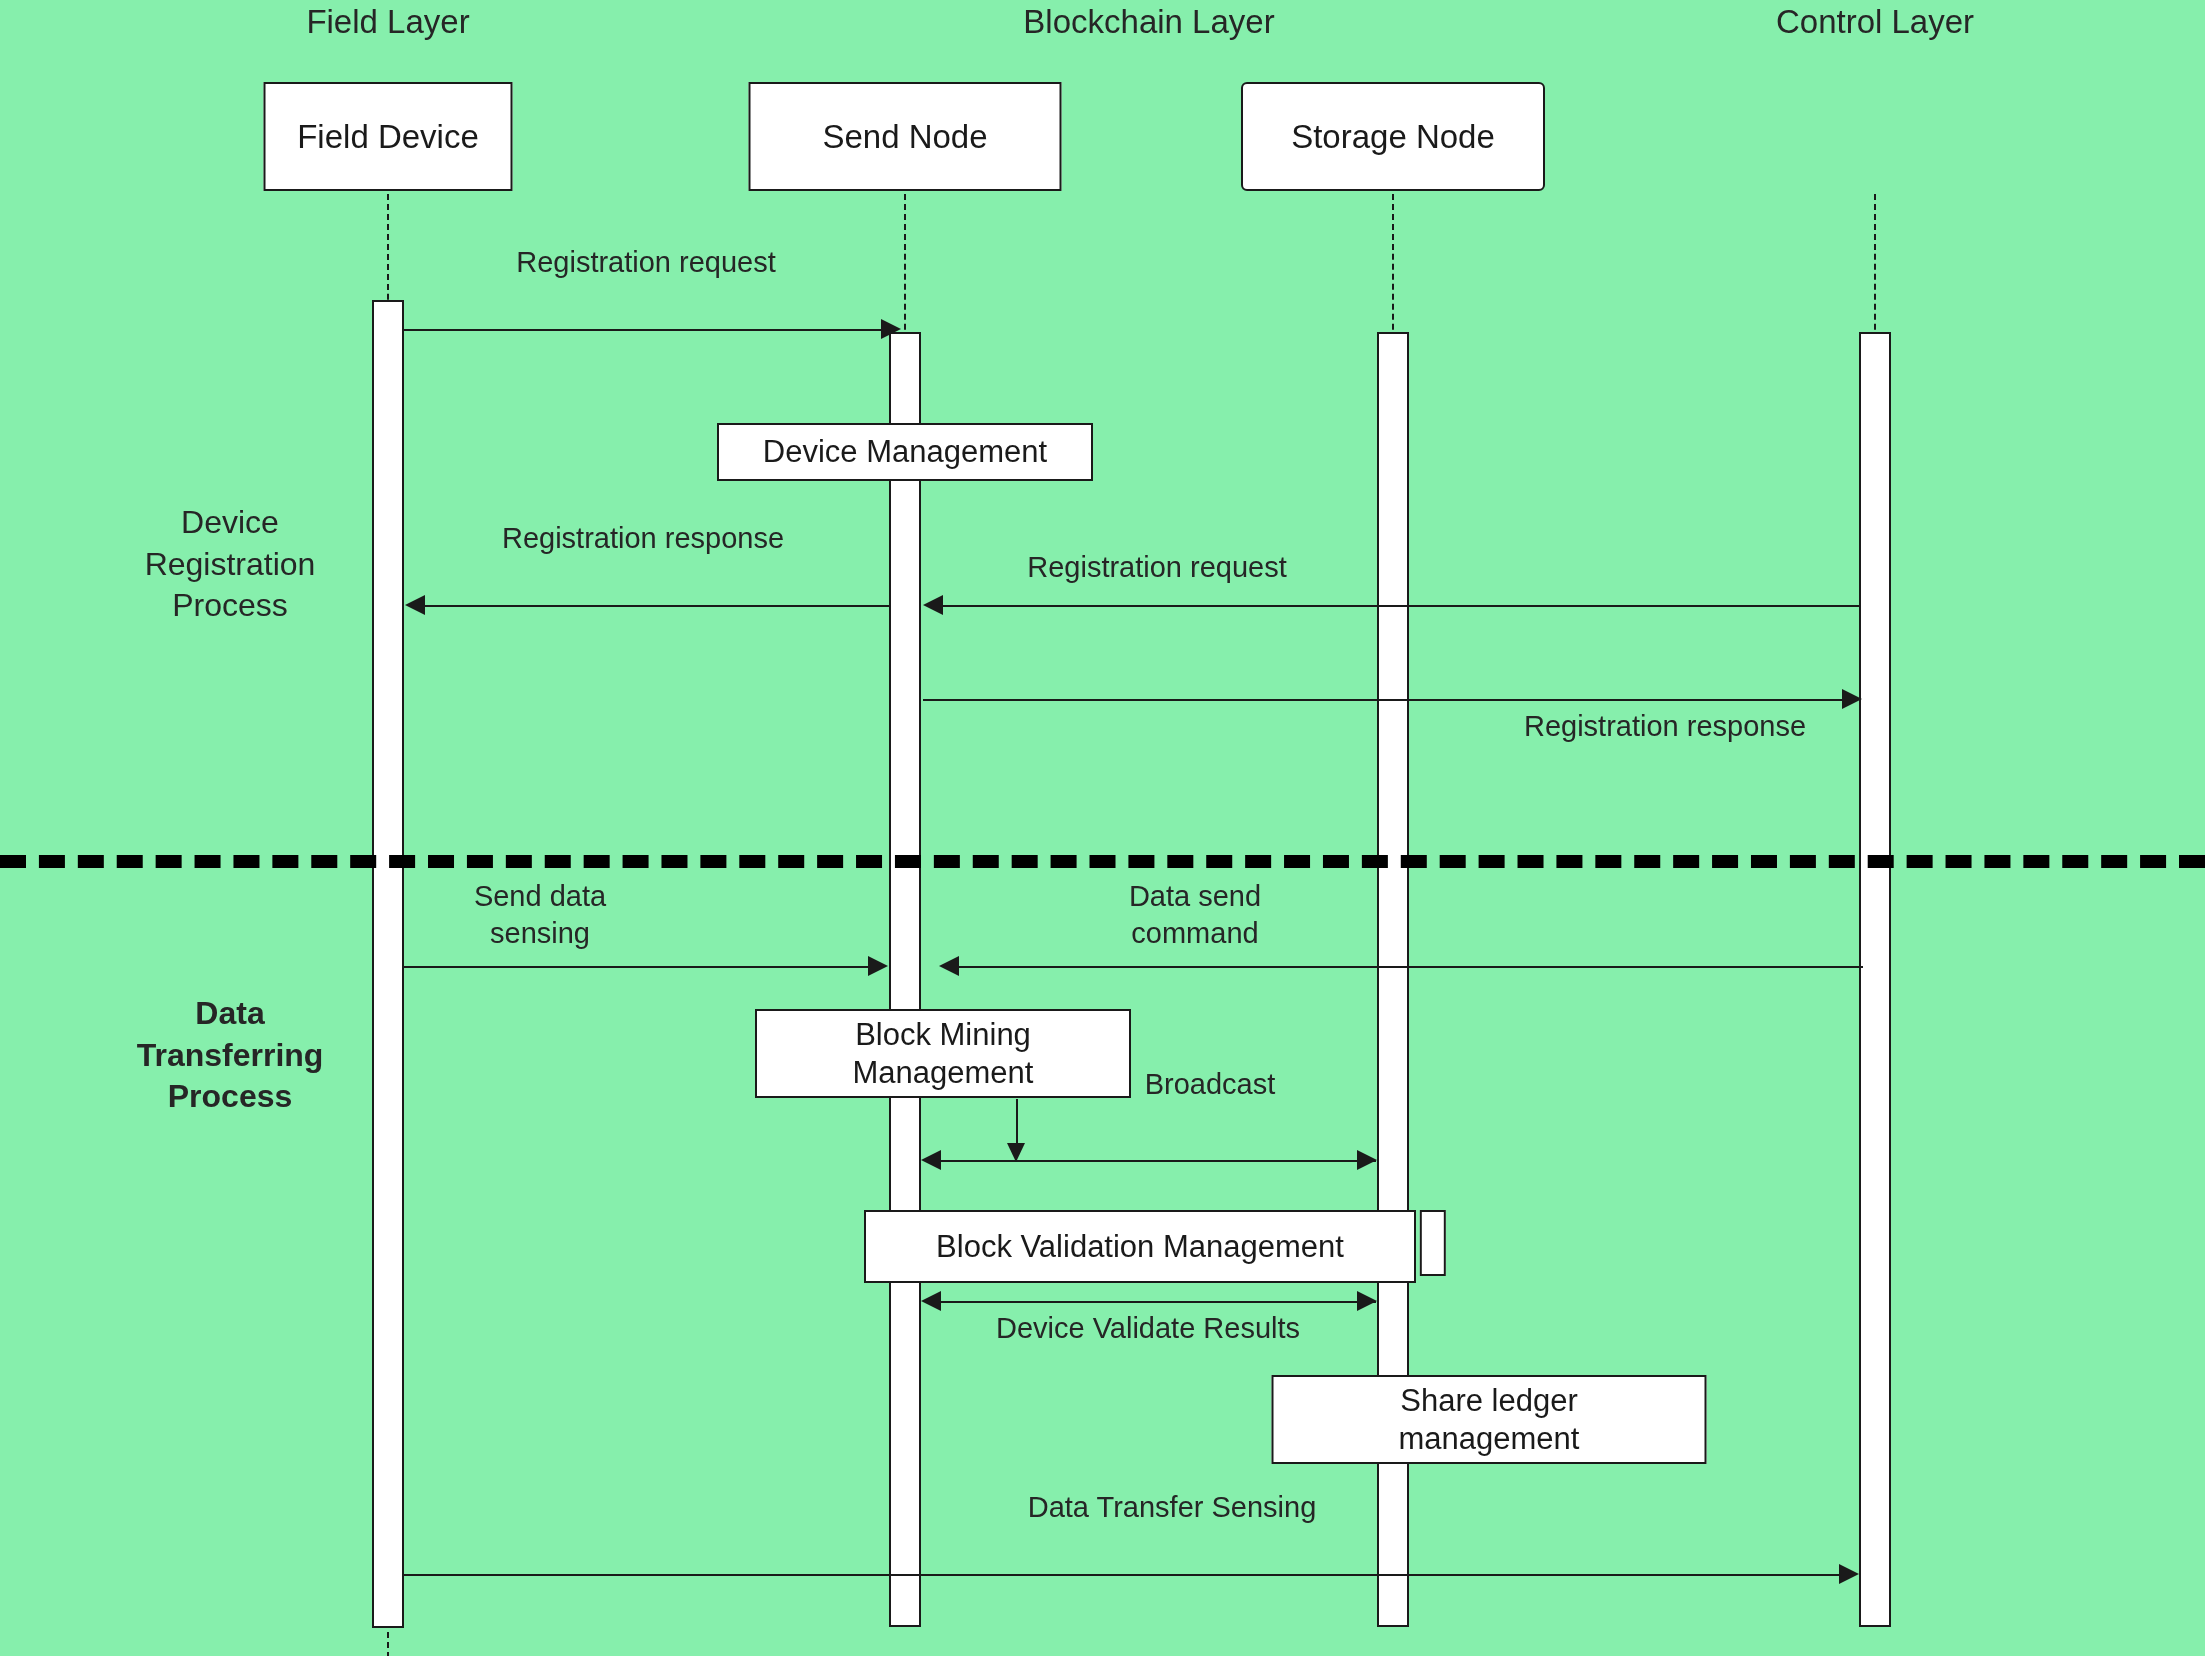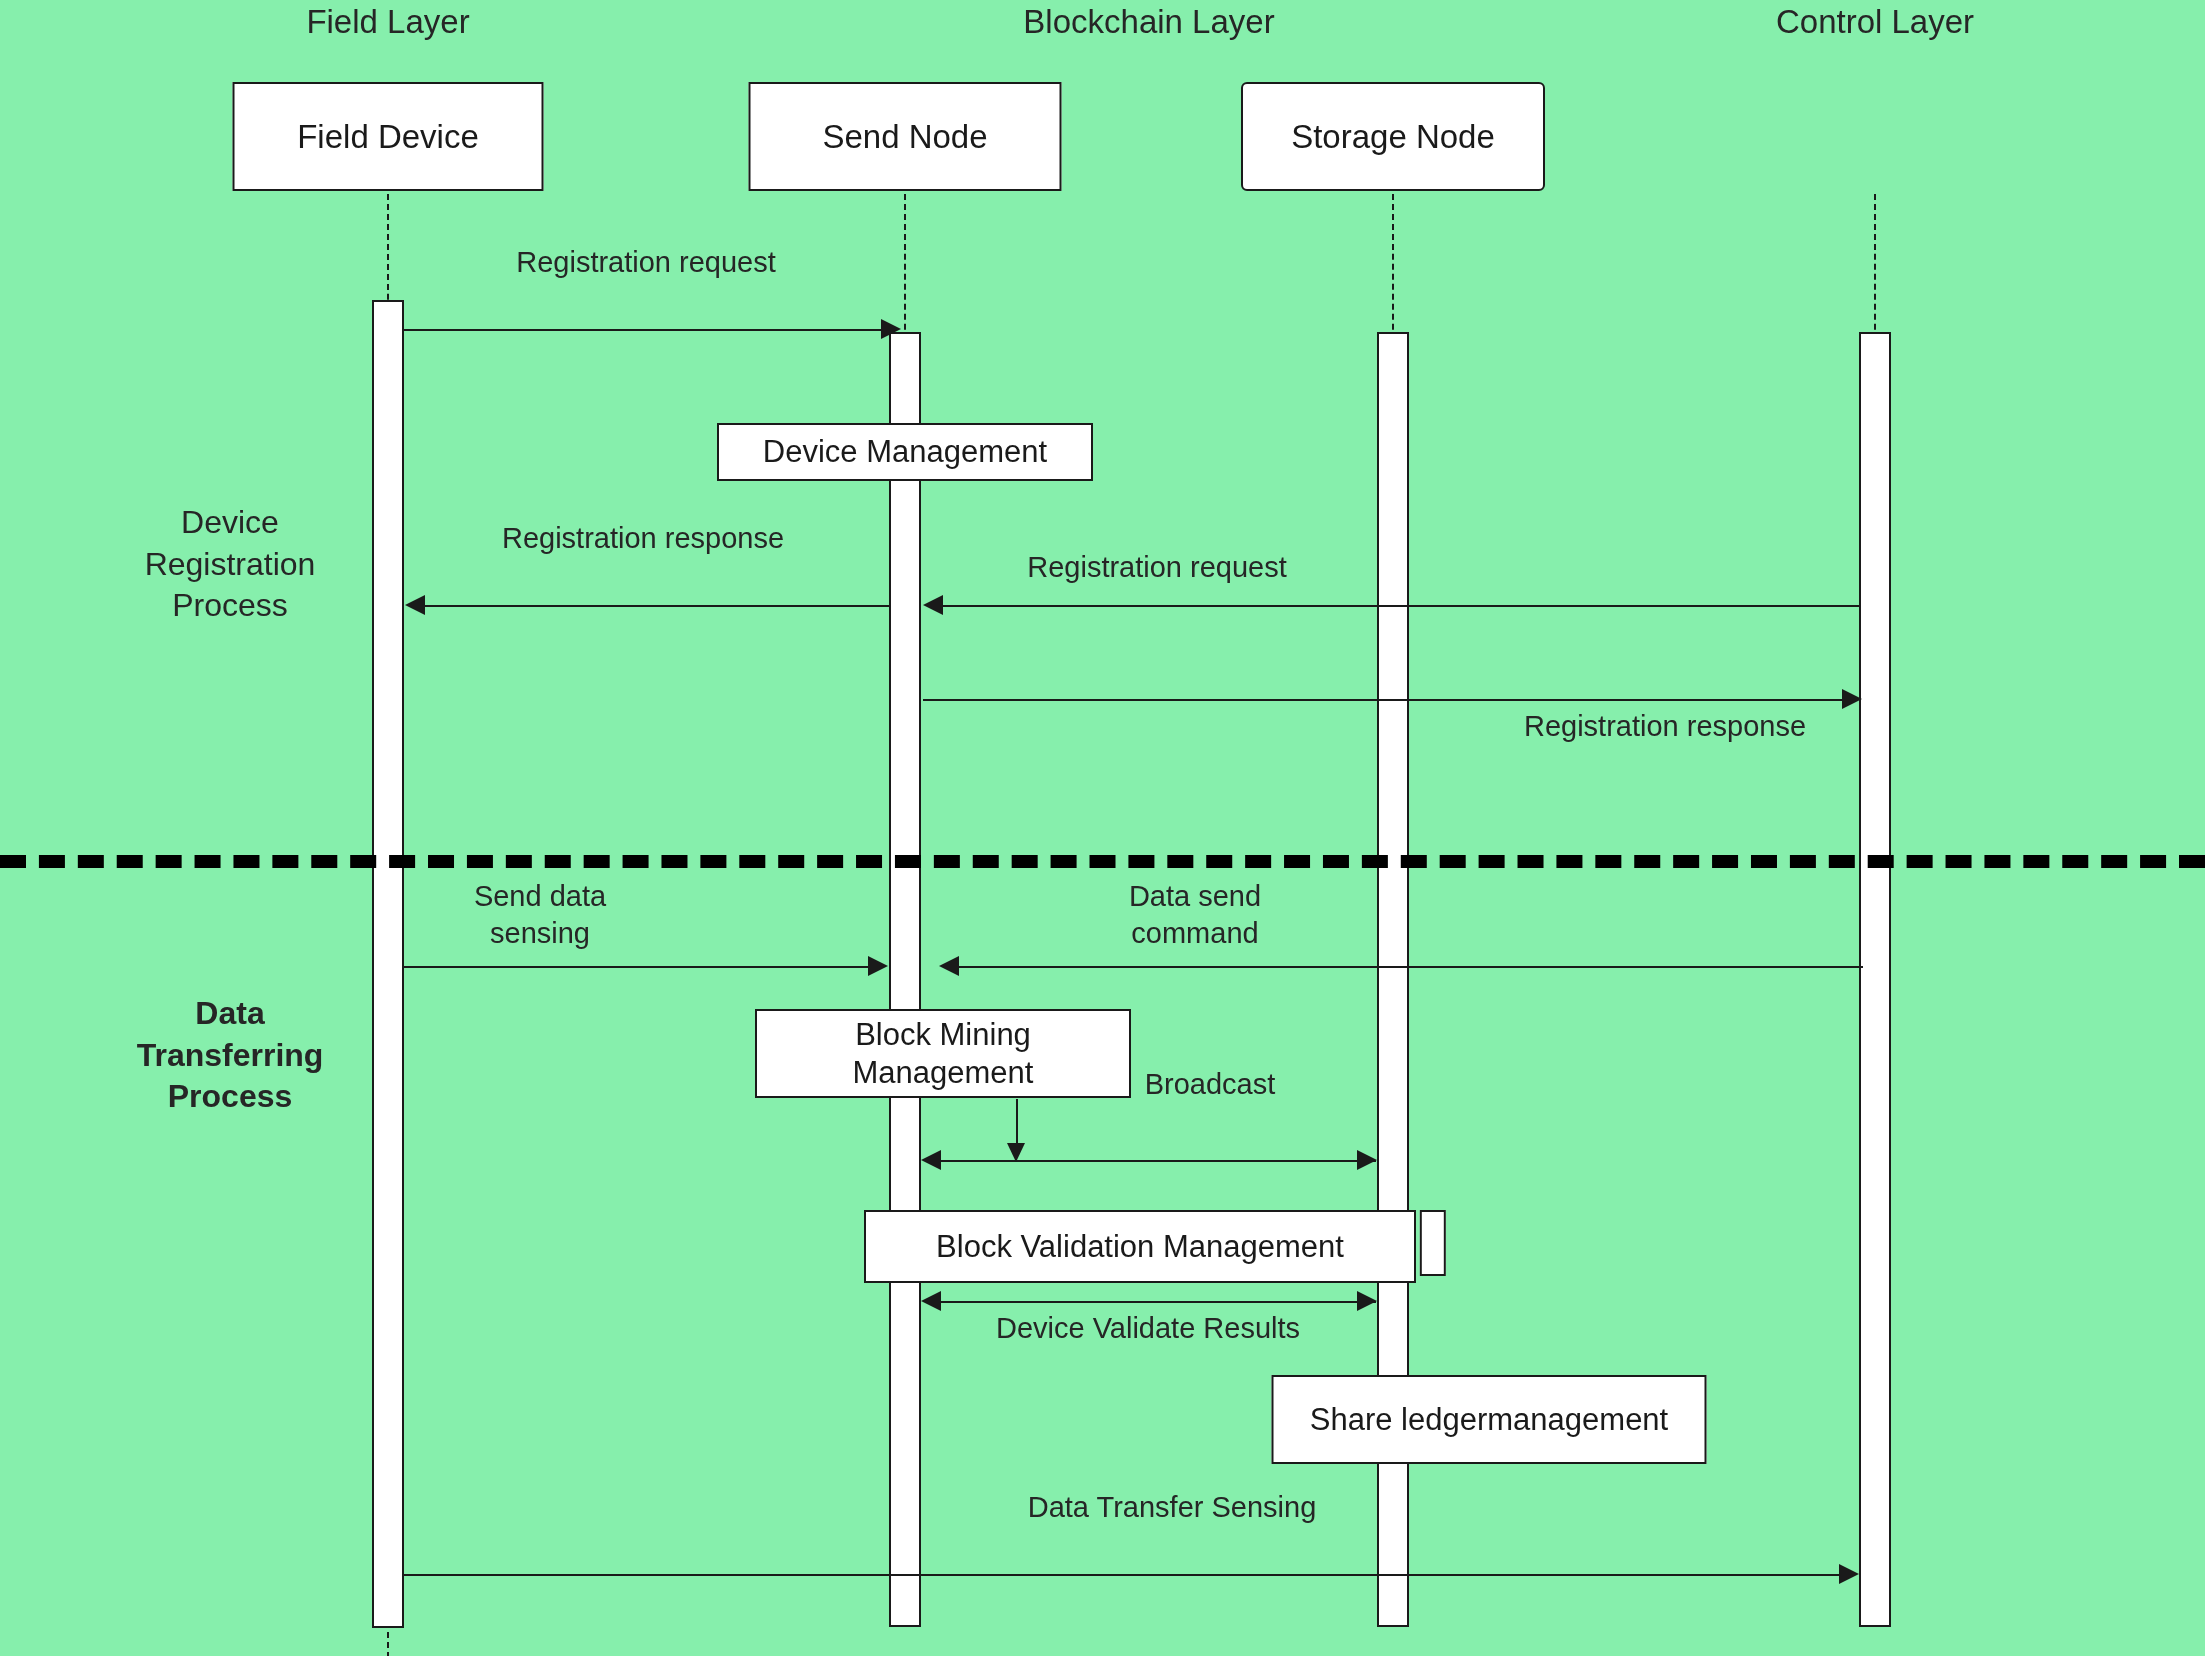--- a/index.html
+++ b/index.html
@@ -76,21 +76,21 @@
 
   <div class="layer-title" style="left:388px;top:2.9px;">Field Layer</div>
   <div class="layer-title" style="left:1149px;top:2.9px;text-align:right;">Blockchain Layer</div>
   <div class="layer-title" style="left:1875px;top:2.9px;">Control Layer</div>
 
   <div class="lifeline" style="left:388px;top:194px;height:1504px;"></div>
   <div class="lifeline" style="left:905px;top:194px;height:1433px;"></div>
   <div class="lifeline" style="left:1393px;top:194px;height:1433px;"></div>
   <div class="lifeline" style="left:1875px;top:194px;height:1433px;"></div>
 
-  <div class="actor-box" style="left:388px;top:82px;width:311px;height:109px;">
+  <div class="actor-box" style="left:388px;top:82px;width:249px;height:109px;">
     <span>Field Device</span>
   </div>
   <div class="actor-box" style="left:905px;top:82px;width:313px;height:109px;">
     <span>Send Node</span>
   </div>
   <div class="actor-box" style="left:1393px;top:82px;width:304px;height:109px;border-radius:6px;">
     <span>Storage Node</span>
   </div>
 
   <div class="activation" style="left:388px;top:300px;width:32px;height:1328px;"></div>
@@ -173,21 +173,21 @@
     <span>Block Validation Management</span>
   </div>
 
   <div class="msg-line" style="left:940px;top:1301px;width:436px;"></div>
   <div class="arrowhead arrow-left" style="left:921px;top:1291px;"></div>
   <div class="arrowhead arrow-right" style="left:1357px;top:1291px;"></div>
   <div class="msg-label" style="left:1148px;top:1310px;">
     <span>Device Validate Results</span>
   </div>
 
-  <div class="note-box" style="left:1489px;top:1375px;width:435px;height:89px;flex-direction:row;">
+  <div class="note-box" style="left:1489px;top:1375px;width:435px;height:89px;flex-direction:column;">
     <span>Share ledger</span>
     <span>management</span>
   </div>
 
   <div class="msg-label" style="left:1172px;top:1489px;">
     <span>Data Transfer Sensing</span>
   </div>
   <div class="msg-line" style="left:404px;top:1574px;width:1439px;"></div>
   <div class="arrowhead arrow-right" style="left:1839px;top:1564px;"></div>
 

